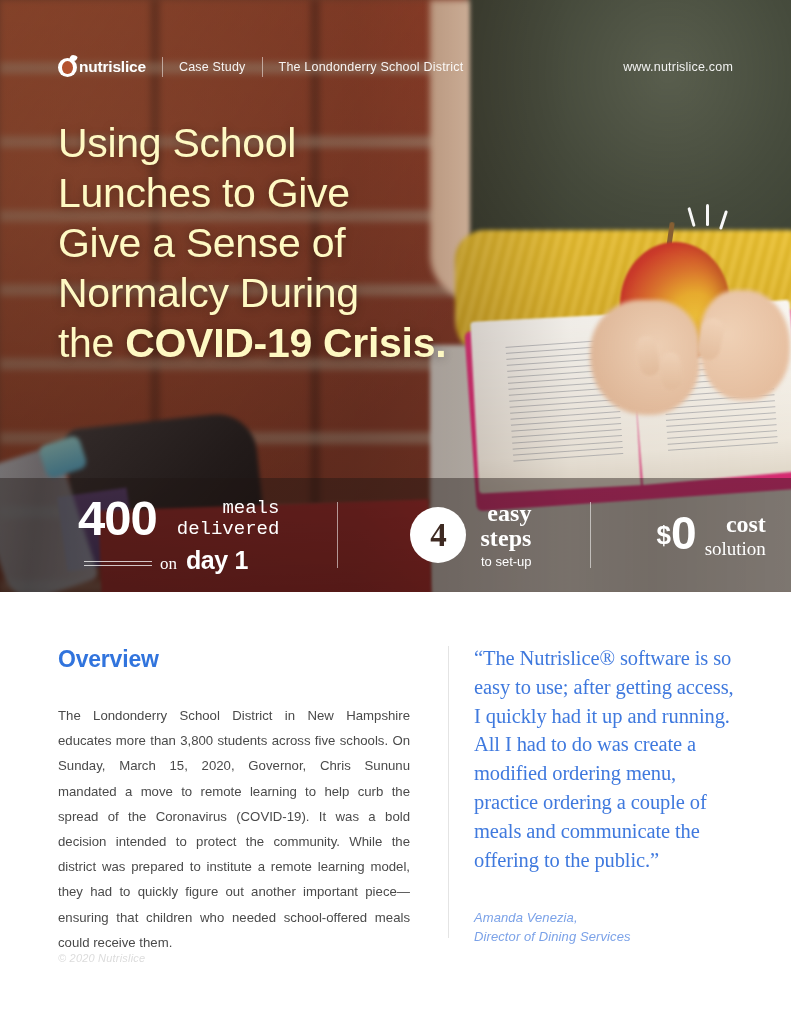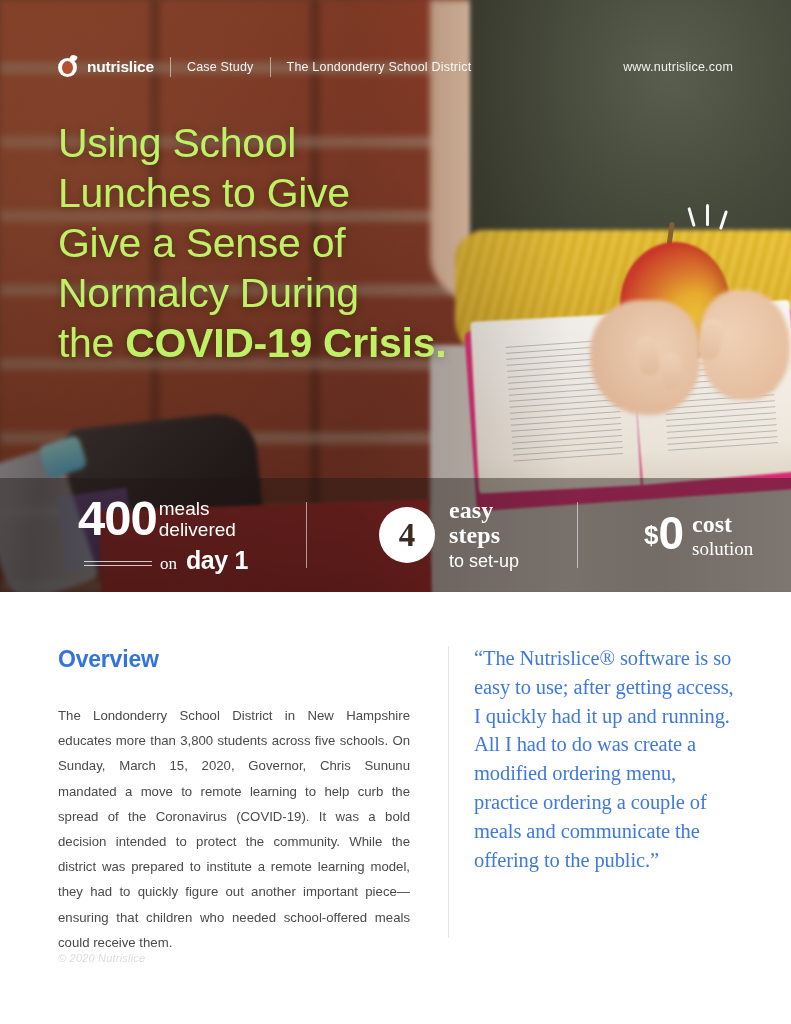--- a/index.html
+++ b/index.html
@@ -175,21 +175,21 @@
     position:absolute; inset:0;
     background: linear-gradient(to right, rgba(40,20,14,0.42) 0%, rgba(40,20,14,0.34) 45%, rgba(40,20,14,0.06) 72%, rgba(40,20,14,0.02) 100%);
   }
 
   
   .header {
     position:absolute; left:0; top:50px; width:791px; height:34px;
     display:flex; align-items:center; padding:0 58px;
     color:#fff;
   }
-  .logo { display:flex; align-items:center; gap:10px;justify-content:center; }
+  .logo { display:flex; align-items:center; gap:2px;justify-content:center; }
   .logo-mark {
     width:19px; height:19px; border-radius:50%;
     background:#ffffff; position:relative; display:block;
   }
   .logo-mark::before {
     content:""; position:absolute; left:4px; top:3px;
     width:11px; height:13px; border-radius:50% 50% 48% 48%;
     background:#b4522f;
   }
   .logo-mark::after {
@@ -209,50 +209,50 @@
     font-weight:400;
   }
   .hdr-url {
     margin-left:auto; font-size:12.5px; color:rgba(255,255,255,0.92);
     letter-spacing:0.2px;
   }
 
   
   .headline {
     position:absolute; left:58px; top:118px; width:470px;
-    color:#bef264;
+    color:#fef9c3;
     font-size:41px; line-height:50px; font-weight:400;
     letter-spacing:-0.3px;
     text-shadow: 0 1px 10px rgba(0,0,0,0.30);
   }
   .headline .bold { font-weight:700; }
 
   
   .stats {
     position:absolute; left:0; top:478px; width:791px; height:114px;
     background: rgba(30,22,20,0.42);
     display:flex; align-items:center;
   }
-  .stat { display:flex; align-items:center; position:relative; color:#fff; }
+  .stat { display:flex; align-items:center; position:relative; color:#fff;text-align:right; }
   .stat-1 { margin-left:78px; }
   .stat-2 { margin-left:72px; }
   .stat-3 { margin-left:66px; }
   .stat-div {
     width:1px; height:66px; background:rgba(255,255,255,0.55);
     margin-left:58px;
   }
 
   .s1-wrap { position:relative; }
   .s1-top { display:flex; align-items:flex-start; }
   .s1-num {
     font-size:49px; font-weight:700; line-height:44px; letter-spacing:-1px;
   }
   .s1-words {
-    font-family:Liberation Sans, sans-serif;
-    font-size:19px; line-height:21px; margin-left:2px; margin-top:2px;
+    font-family:Liberation Mono, monospace;
+    font-size:19px; line-height:21px; margin-left:20px; margin-top:2px;
   }
   .s1-bottom {
     display:flex; align-items:baseline; margin-top:6px; margin-left:6px;
   }
   .s1-rules { width:68px; margin-right:8px; }
   .s1-rule { height:1px; background:rgba(255,255,255,0.75); margin:3px 0; }
   .s1-on {
     font-family:"Liberation Serif", serif; font-size:17px; margin-right:9px;
   }
   .s1-day { font-size:25px; font-weight:700; letter-spacing:-0.4px; }
@@ -261,21 +261,21 @@
     width:56px; height:56px; border-radius:50%; background:#ffffff;
     display:flex; align-items:center; justify-content:center;
     font-family:"Liberation Serif", serif; font-weight:700;
     font-size:33px; color:#3e2a22; line-height:1;
   }
   .s2-text { margin-left:14px; }
   .s2-easy, .s2-steps {
     font-family:"Liberation Serif", serif; font-weight:700;
     font-size:24px; line-height:25px; letter-spacing:0.1px;
   }
-  .s2-tosetup { font-size:18px; margin-top:3px; }
+  .s2-tosetup { font-size:13px; margin-top:3px; }
 
   .s3-row { display:flex; align-items:flex-start; }
   .s3-dollar { font-size:26px; font-weight:700; margin-top:9px; }
   .s3-zero { font-size:46px; font-weight:700; line-height:44px; letter-spacing:-1px; }
   .s3-text { margin-left:9px; margin-top:1px; }
   .s3-cost {
     font-family:"Liberation Serif", serif; font-weight:700; font-size:24px; line-height:24px;
   }
   .s3-solution {
     font-family:"Liberation Serif", serif; font-size:19px; line-height:22px; margin-top:2px;
@@ -431,19 +431,23 @@
   </div>
 
   <div class="content">
     <div class="col-left">
       <h2 class="overview-title">Overview</h2>
       <p class="overview-body">The Londonderry School District in New Hampshire educates more than 3,800 students across five schools. On Sunday, March 15, 2020, Governor, Chris Sununu mandated a move to remote learning to help curb the spread of the Coronavirus (COVID-19). It was a bold decision intended to protect the community. While the district was prepared to institute a remote learning model, they had to quickly figure out another important piece—ensuring that children who needed school-offered meals could receive them.</p>
     </div>
 
     <div class="col-right">
       <blockquote class="quote">“The Nutrislice® software is so easy to use; after getting access, I quickly had it up and running. All I had to do was create a modified ordering menu, practice ordering a couple of meals and communicate the offering to the public.”</blockquote>
+      <div class="attrib">
+        <div>Amanda Venezia,</div>
+        <div>Director of Dining Services</div>
+      </div>
     </div>
   </div>
 
   <div class="vdiv"></div>
   <div class="copyright">© 2020 Nutrislice</div>
 
 </div>
 
 </body></html>

